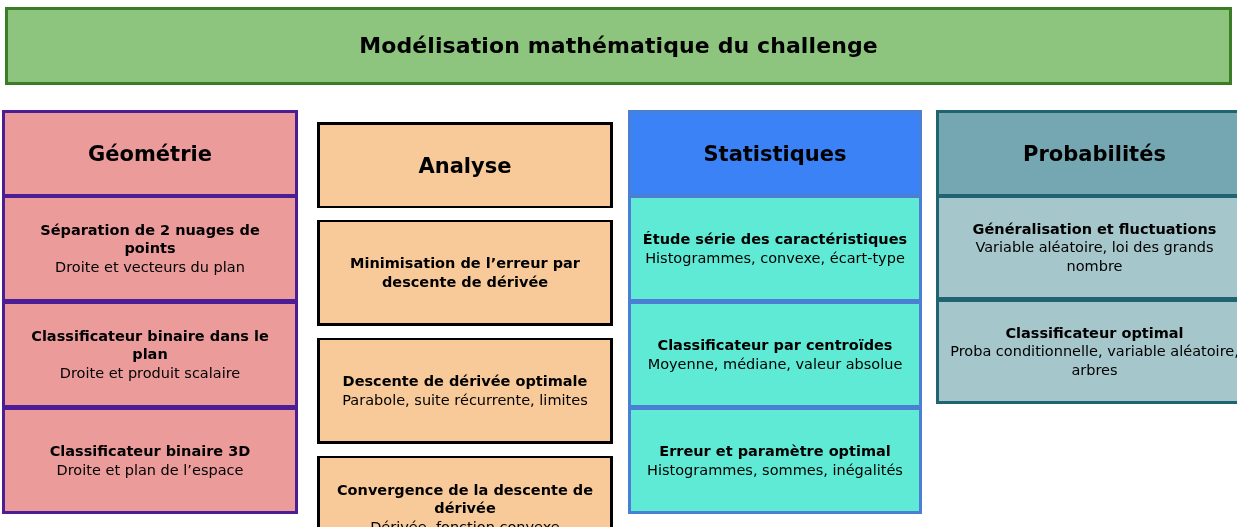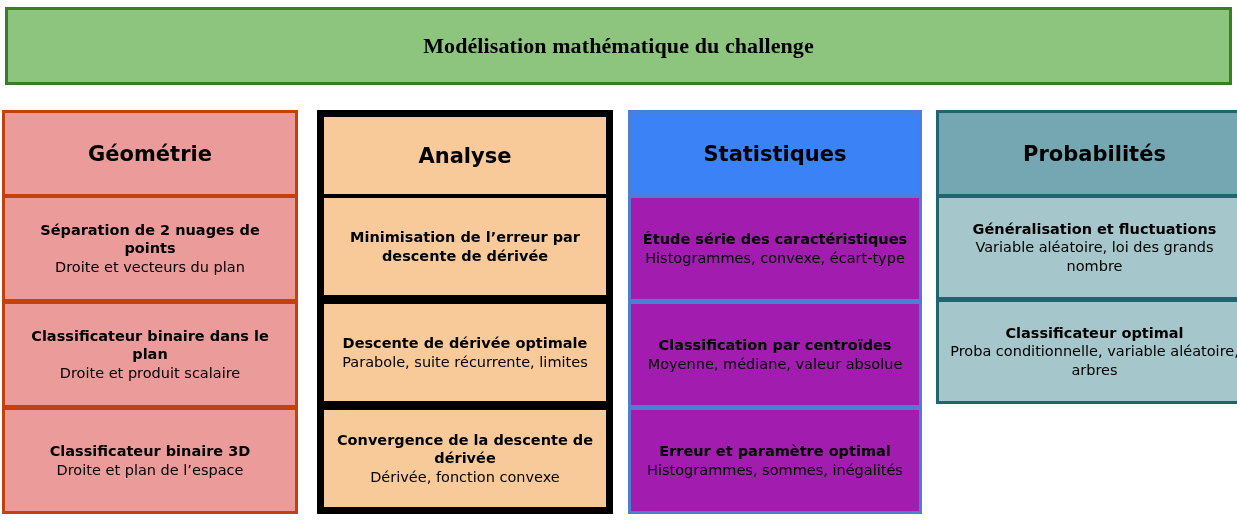--- a/index.html
+++ b/index.html
@@ -26,21 +26,20 @@
     left: 5px;
     top: 7px;
     width: 1227px;
     height: 78px;
     box-sizing: border-box;
     background: #8EC57E;
     border: 3px solid #3B7D26;
     display: flex;
     align-items: center;
     justify-content: center;
-    font-family: Liberation Serif, serif;
   }
   .banner-title {
     font-size: 22px;
     font-weight: bold;
     letter-spacing: 0.1px;
     text-align: center;
     line-height: 1.2;
   }
 
   
@@ -89,38 +88,38 @@
     line-height: 1.28;
   }
   .cell-sub {
     font-size: 14.5px;
     font-weight: normal;
     line-height: 1.28;
   }
 
   
   .col-geo .col-head,
-  .col-geo .cell { background: #EC9B9B; border: 3px solid #c2410c; }
+  .col-geo .cell { background: #EC9B9B; border: 3px solid #4c1d95; }
   .col-geo .col-head { border-bottom-width: 2px; }
   .col-geo .cell { border-top-width: 2px; }
 
   
   .col-ana .col-head,
-  .col-ana .cell { background: #F8CA9A; border: 7px solid #000000; }
+  .col-ana .cell { background: #F8CA9A; border: 3px solid #000000; margin-top: 12px; }
   .col-ana .col-head { border-bottom-width: 2px; }
   .col-ana .cell { border-top-width: 2px; }
 
   
   .col-stat .col-head {
     background: #3b82f6;
     border: 3px solid #4A7FD4;
     border-bottom-width: 2px;
   }
   .col-stat .cell {
-    background: #a21caf;
+    background: #5eead4;
     border: 3px solid #4A7FD4;
     border-top-width: 2px;
   }
 
   
   .col-prob .col-head {
     background: #74A7B2;
     border: 3px solid #1F6470;
     border-bottom-width: 2px;
   }
@@ -173,21 +172,21 @@
       </div>
     </div>
 
     <div class="column col-stat">
       <div class="col-head">Statistiques</div>
       <div class="cell">
         <div class="cell-title">Étude série des caractéristiques</div>
         <div class="cell-sub">Histogrammes, convexe, écart-type</div>
       </div>
       <div class="cell">
-        <div class="cell-title">Classification par centroïdes</div>
+        <div class="cell-title">Classificateur par centroïdes</div>
         <div class="cell-sub">Moyenne, médiane, valeur absolue</div>
       </div>
       <div class="cell">
         <div class="cell-title">Erreur et paramètre optimal</div>
         <div class="cell-sub">Histogrammes, sommes, inégalités</div>
       </div>
     </div>
 
     <div class="column col-prob">
       <div class="col-head">Probabilités</div>

